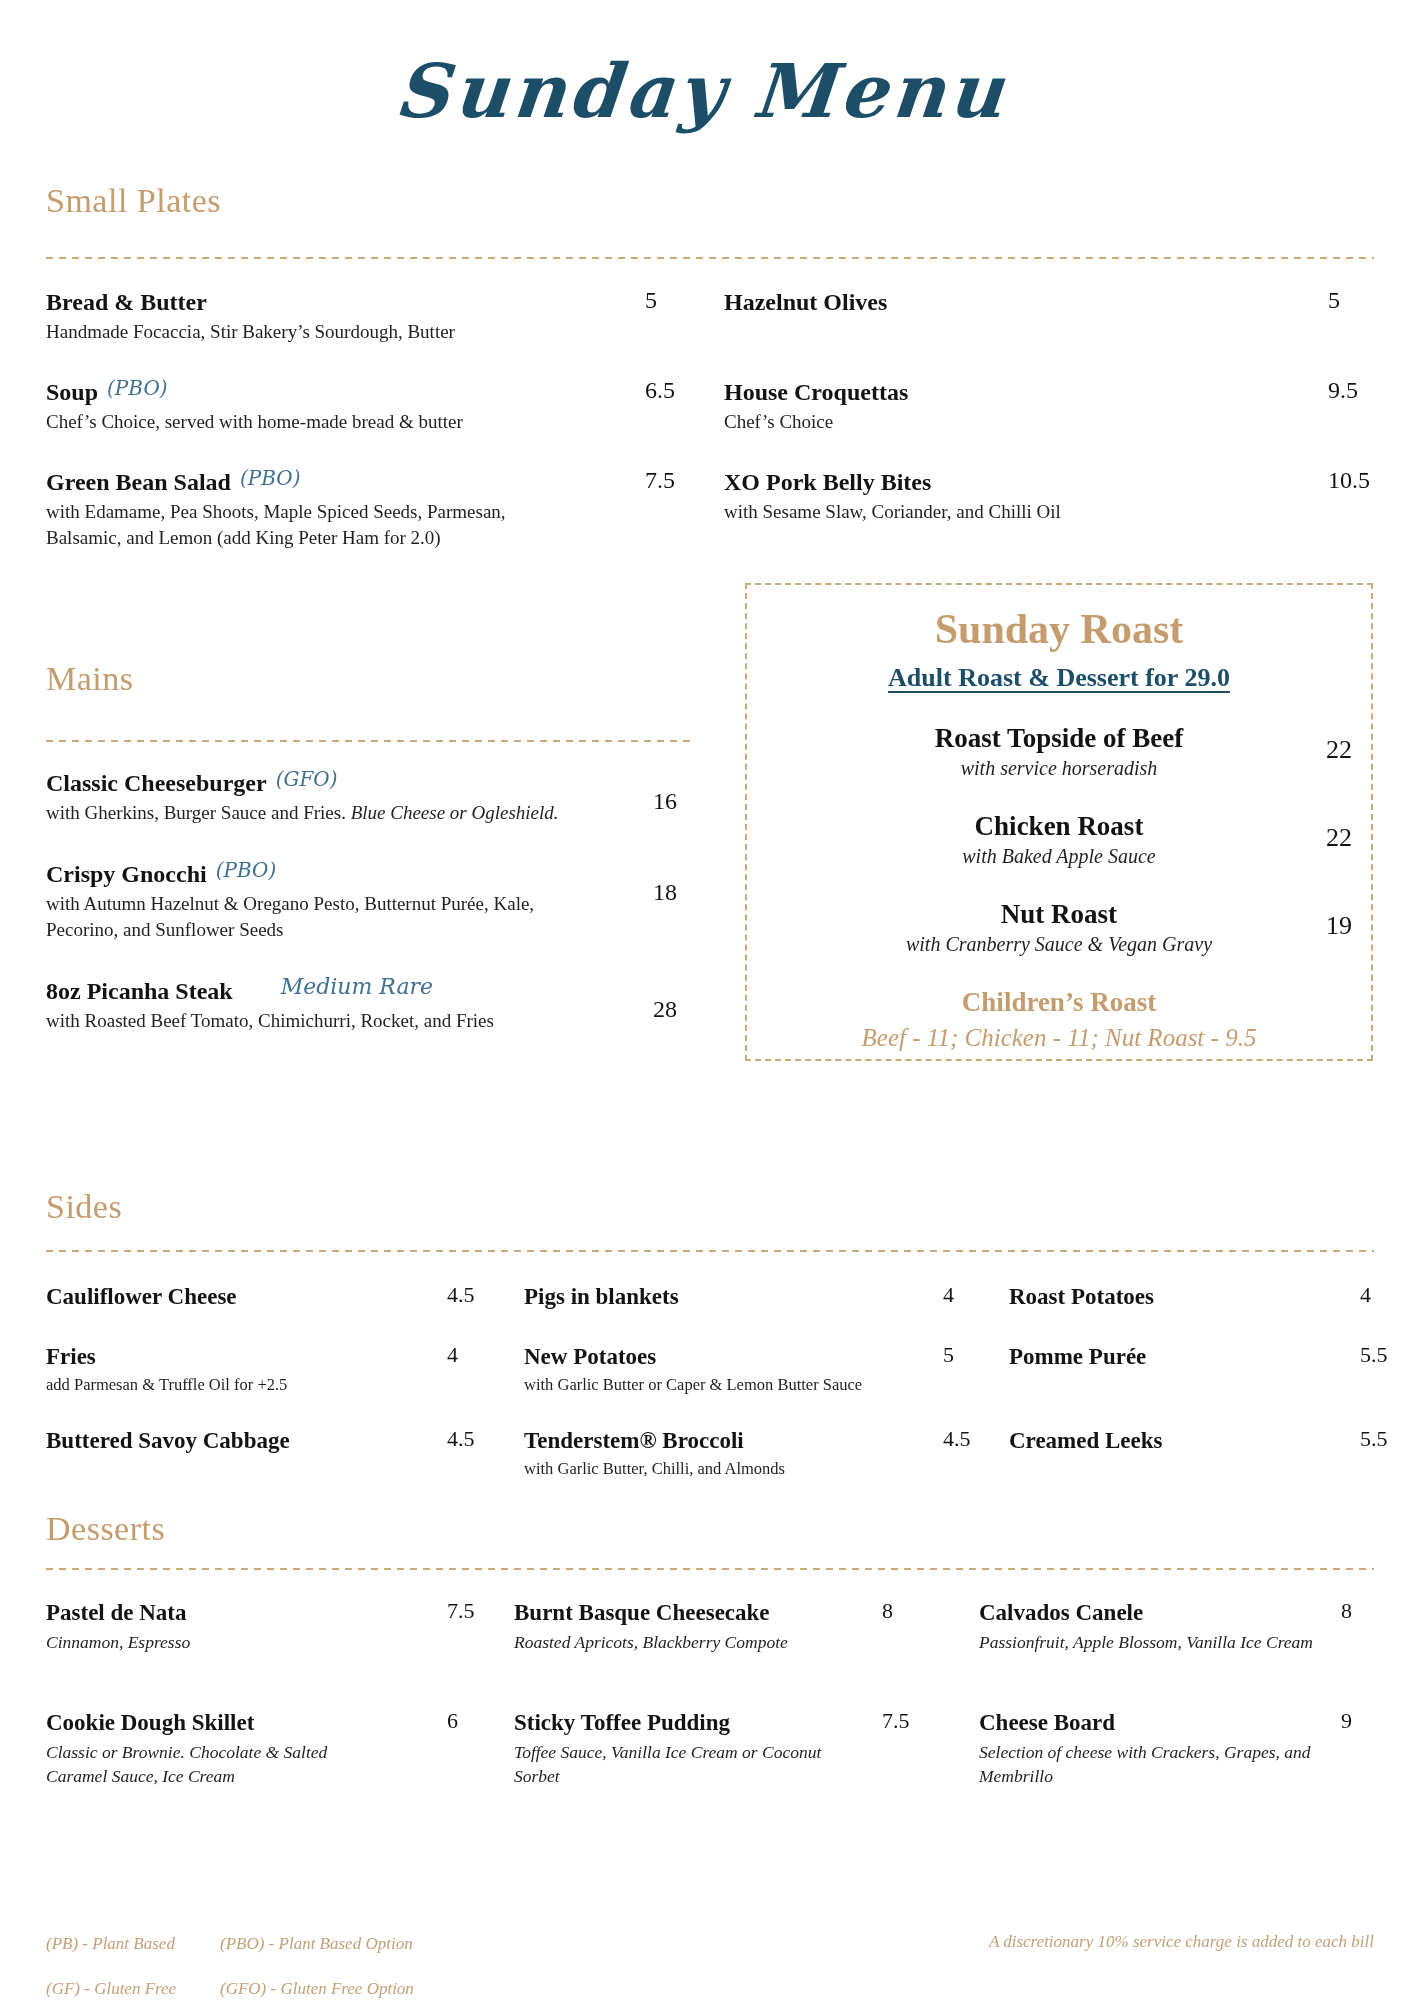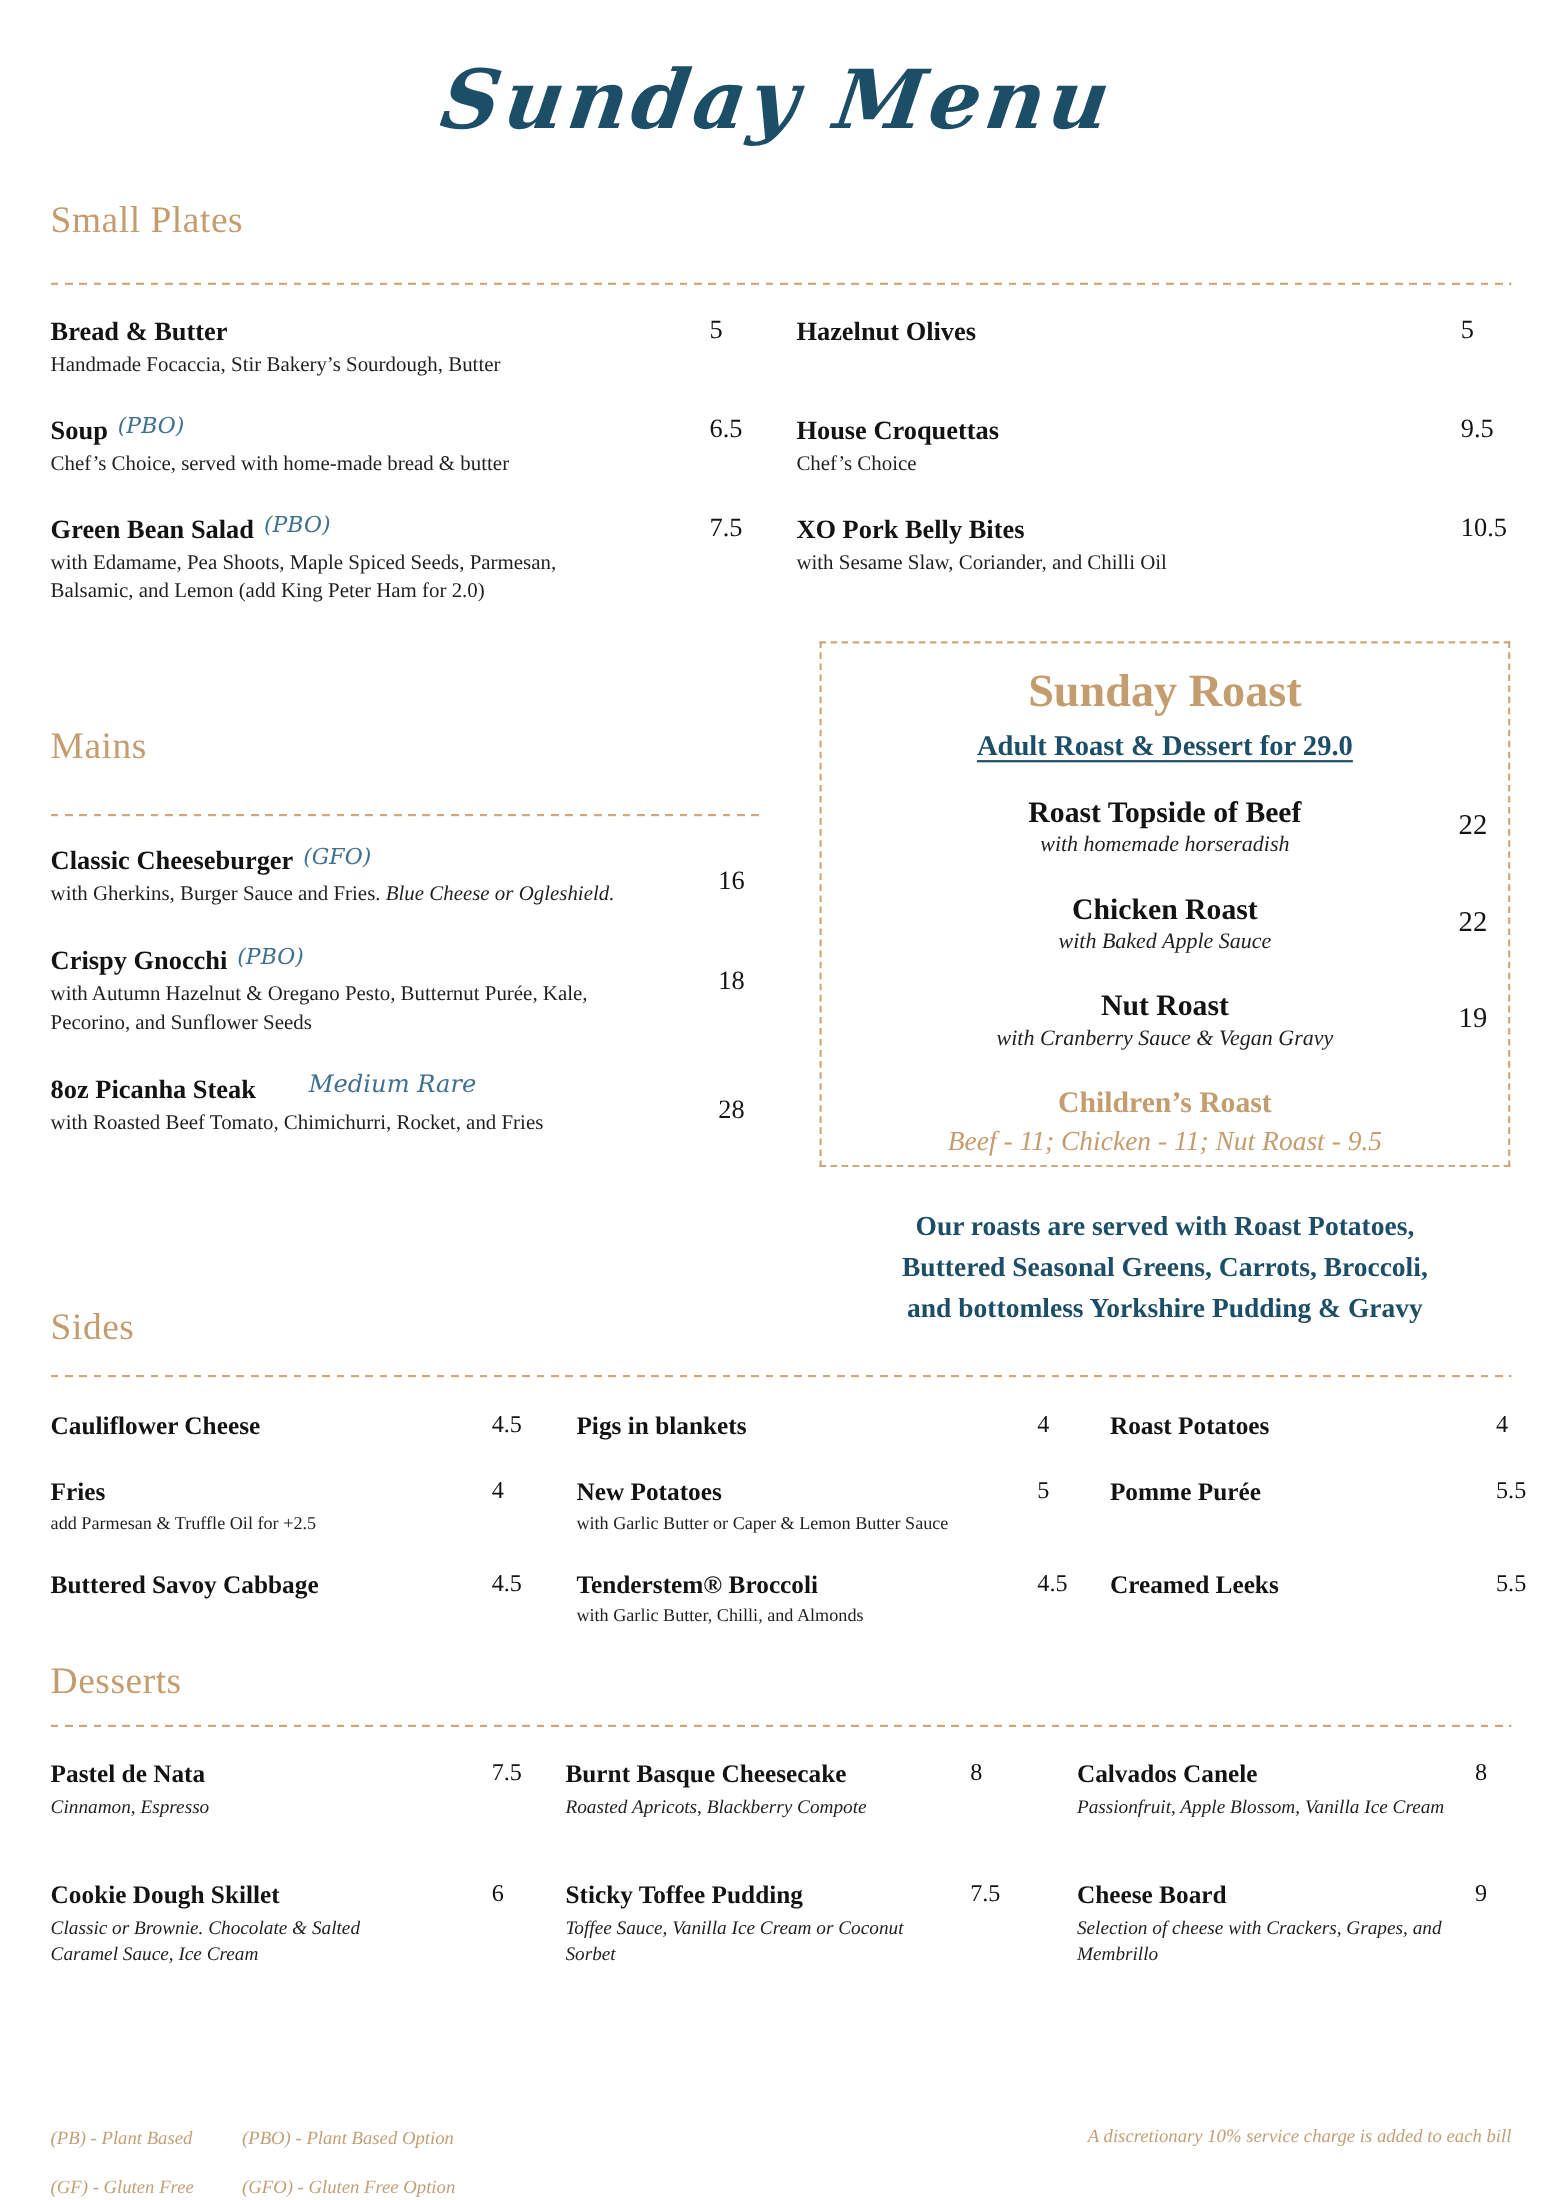--- a/index.html
+++ b/index.html
@@ -154,43 +154,38 @@
       <span class="item-price">28</span>
     </div>
   </div>
 
   <div class="roast-box">
     <div class="roast-title">Sunday Roast</div>
     <div class="roast-sub">Adult Roast &amp; Dessert for 29.0</div>
 
     <div class="r-item">
       <div class="r-name">Roast Topside of Beef</div>
-      <div class="r-desc">with homemade horseradish</div>
+      <div class="r-desc">with service horseradish</div>
       <span class="r-price">22</span>
     </div>
     <div class="r-item">
       <div class="r-name">Chicken Roast</div>
       <div class="r-desc">with Baked Apple Sauce</div>
       <span class="r-price">22</span>
     </div>
     <div class="r-item">
       <div class="r-name">Nut Roast</div>
       <div class="r-desc">with Cranberry Sauce &amp; Vegan Gravy</div>
       <span class="r-price">19</span>
     </div>
 
     <div class="r-child-head">Children’s Roast</div>
     <div class="r-child-prices">Beef - 11; Chicken - 11; Nut Roast - 9.5</div>
   </div>
 
-  <div class="roast-note">
-    <div>Our roasts are served with Roast Potatoes,</div>
-    <div>Buttered Seasonal Greens, Carrots, Broccoli,</div>
-    <div>and bottomless Yorkshire Pudding &amp; Gravy</div>
-  </div>
 
   <div class="sec-heading sides-heading">Sides</div>
   <div class="divider div-3"></div>
 
   <div class="sides-grid">
     <div class="item s-c1">
       <div><span class="item-name">Cauliflower Cheese</span></div>
       <span class="item-price">4.5</span>
     </div>
     <div class="item s-c2">

